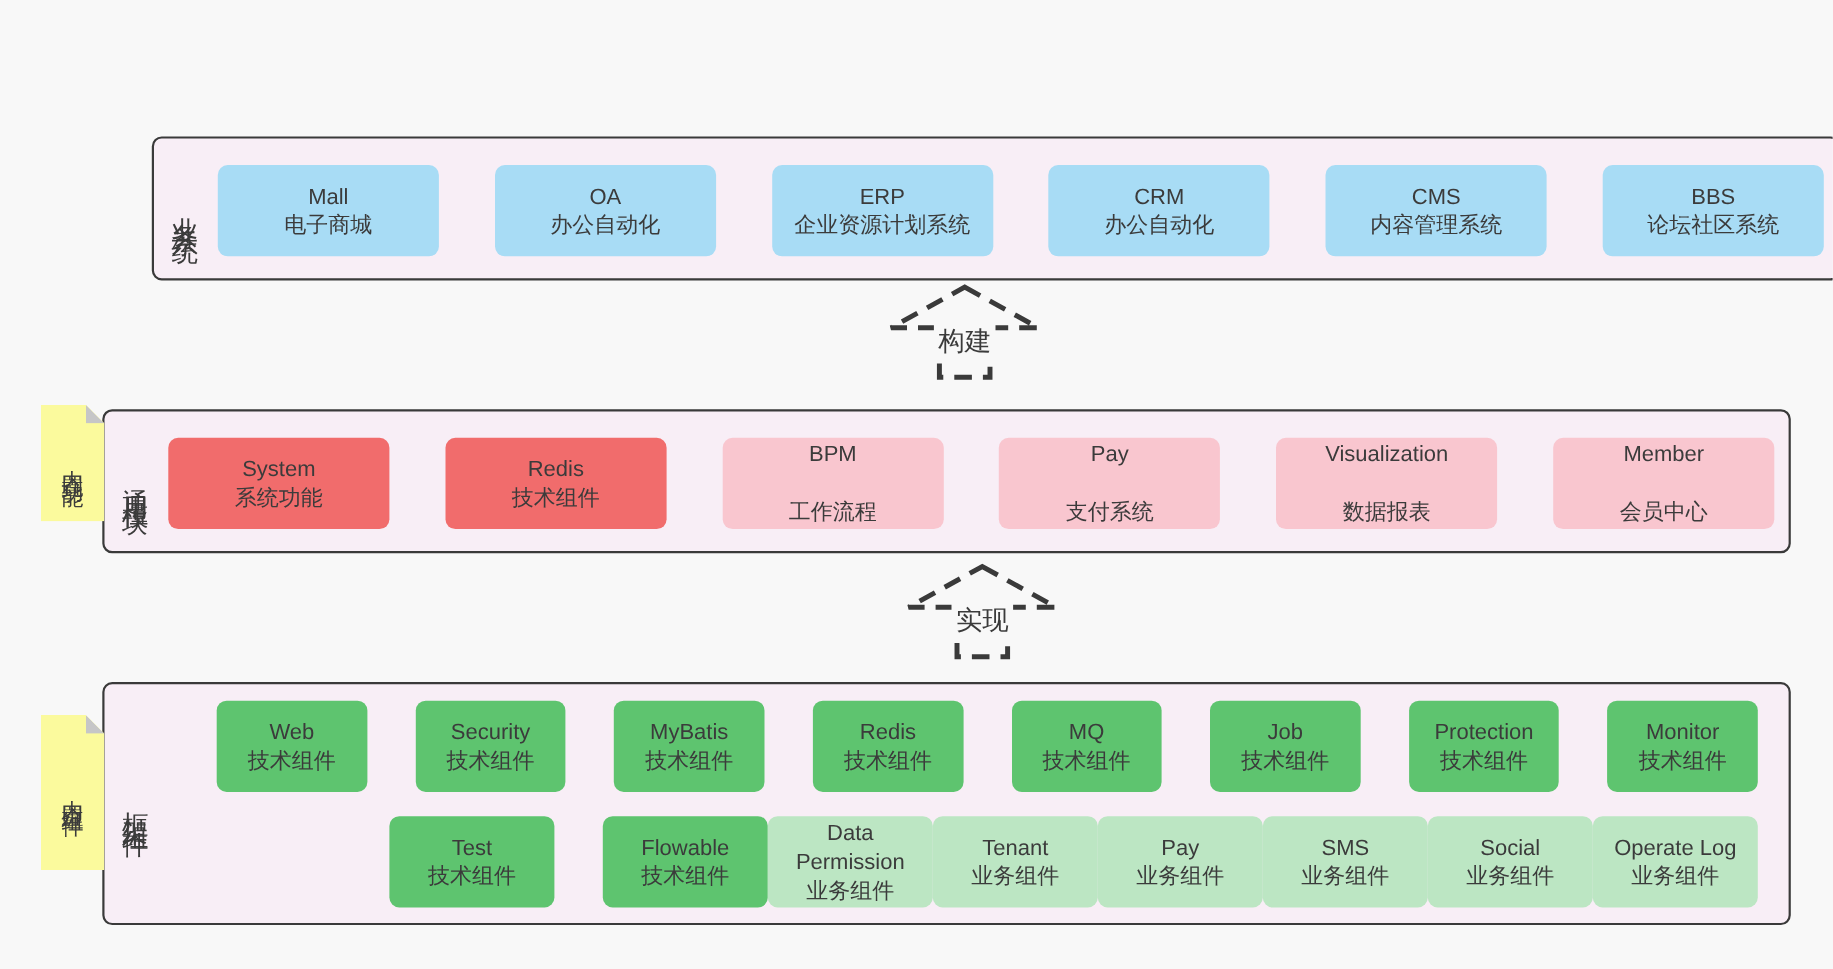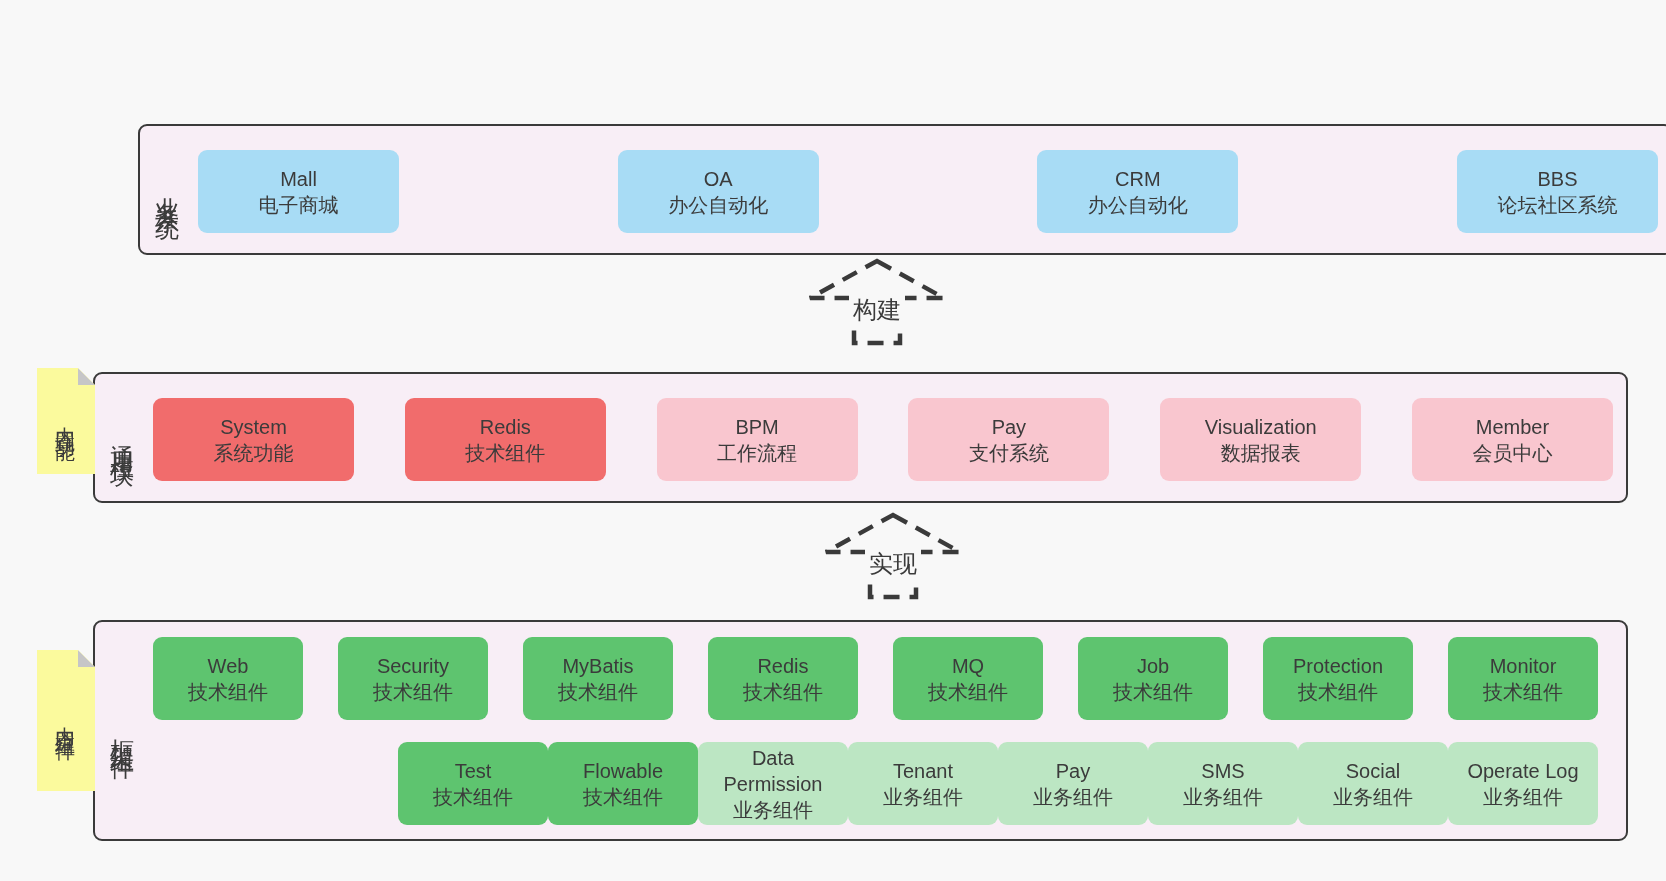--- a/index.html
+++ b/index.html
@@ -53,22 +53,22 @@
     align-items:center; justify-content:center;
     text-align:center;
     font-size:20px; line-height:26px;
     padding: 2px 10px;
   }
   .box-wide   { width:201px; height:83px; }
   .box-narrow { width:150px; height:83px; }
 
   .b-blue       { background: var(--blue, #a8dcf5); }
   .b-red        { background: var(--red, #f16c6c); }
-  .b-pink       { background: var(--pink, #f9c6cf); }
-  .b-green      { background: var(--green, #5ec46f); }
+  .b-pink       { background: var(--pink, #f9c6cf); justify-content: space-between; }
+  .b-green      { background: var(--green, #5ec46f); margin-left: 44px; }
   .b-lightgreen { background: var(--light-green, #bce6c3); }
 
   
   .arrow { position:absolute; width:140px; height:88px; }
   #arrow-build     { left:807px; top:258px; }
   #arrow-implement { left:823px; top:512px; }
   .arrow svg { position:absolute; inset:0; }
   .arrow path {
     fill:none;
     stroke: var(--band-border, #3a3a3a);
@@ -116,22 +116,30 @@
     <div class="row">
       <div class="box box-wide b-blue">
         <div>Mall</div>
         <div>电子商城</div>
       </div>
       <div class="box box-wide b-blue">
         <div>OA</div>
         <div>办公自动化</div>
       </div>
       <div class="box box-wide b-blue">
+        <div>ERP</div>
+        <div>企业资源计划系统</div>
+      </div>
+      <div class="box box-wide b-blue">
         <div>CRM</div>
         <div>办公自动化</div>
+      </div>
+      <div class="box box-wide b-blue">
+        <div>CMS</div>
+        <div>内容管理系统</div>
       </div>
       <div class="box box-wide b-blue">
         <div>BBS</div>
         <div>论坛社区系统</div>
       </div>
     </div>
   </div>
 
   <div class="arrow" id="arrow-build">
     <svg viewBox="0 0 140 88">

